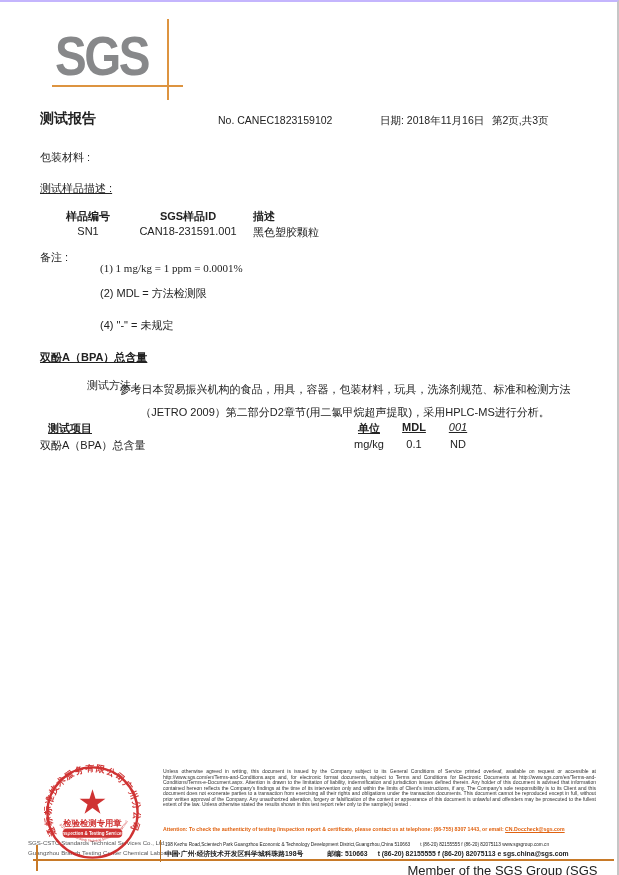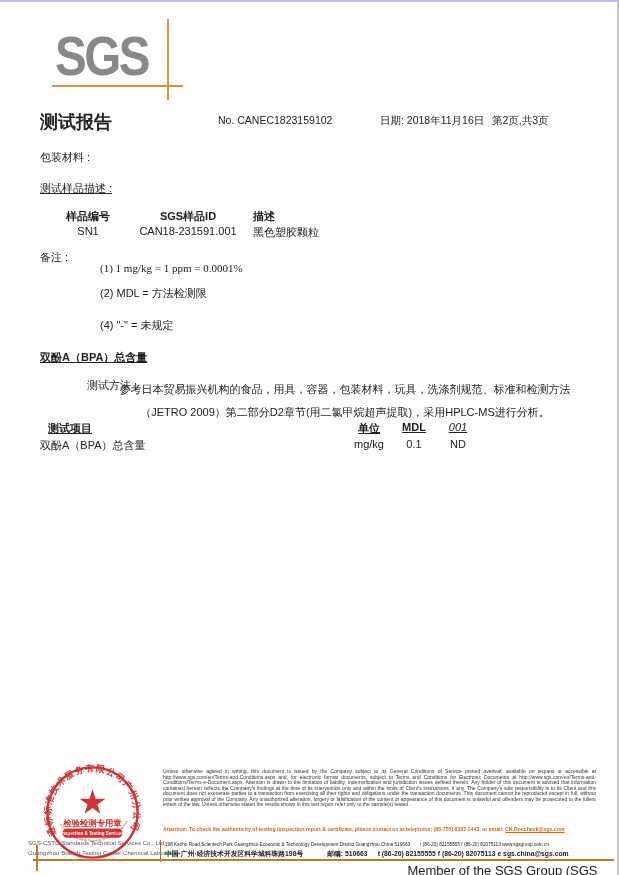--- a/index.html
+++ b/index.html
@@ -12,21 +12,21 @@
   }
   .abs { position:absolute; }
 
   
   .logo-text { left:55px; top:22px; font-size:58px; font-weight:bold; color:#87888a;
                letter-spacing:-3px; transform:scale(0.82,0.95); transform-origin:left top; }
   .logo-vline { left:167px; top:17px; width:2px; height:81px; background:#dd9440; }
   .logo-hline { left:52px; top:83px; width:131px; height:2px; background:#dd9440; }
 
   
-  .title { left:40px; top:108px; font-size:18px; font-weight:bold; color:#222; }
+  .title { left:40px; top:108px; font-size:14px; font-weight:bold; color:#222; }
   .hdr { font-size:10.5px; color:#222; }
   .report-no { left:218px; top:112px; }
   .report-date { left:380px; top:112px; }
   .report-page { left:492px; top:112px; }
 
   .body-txt { font-size:11px; color:#222; }
   .u { text-decoration:underline; }
   .b { font-weight:bold; }
 
   .results-label { left:40px; top:148px; }

